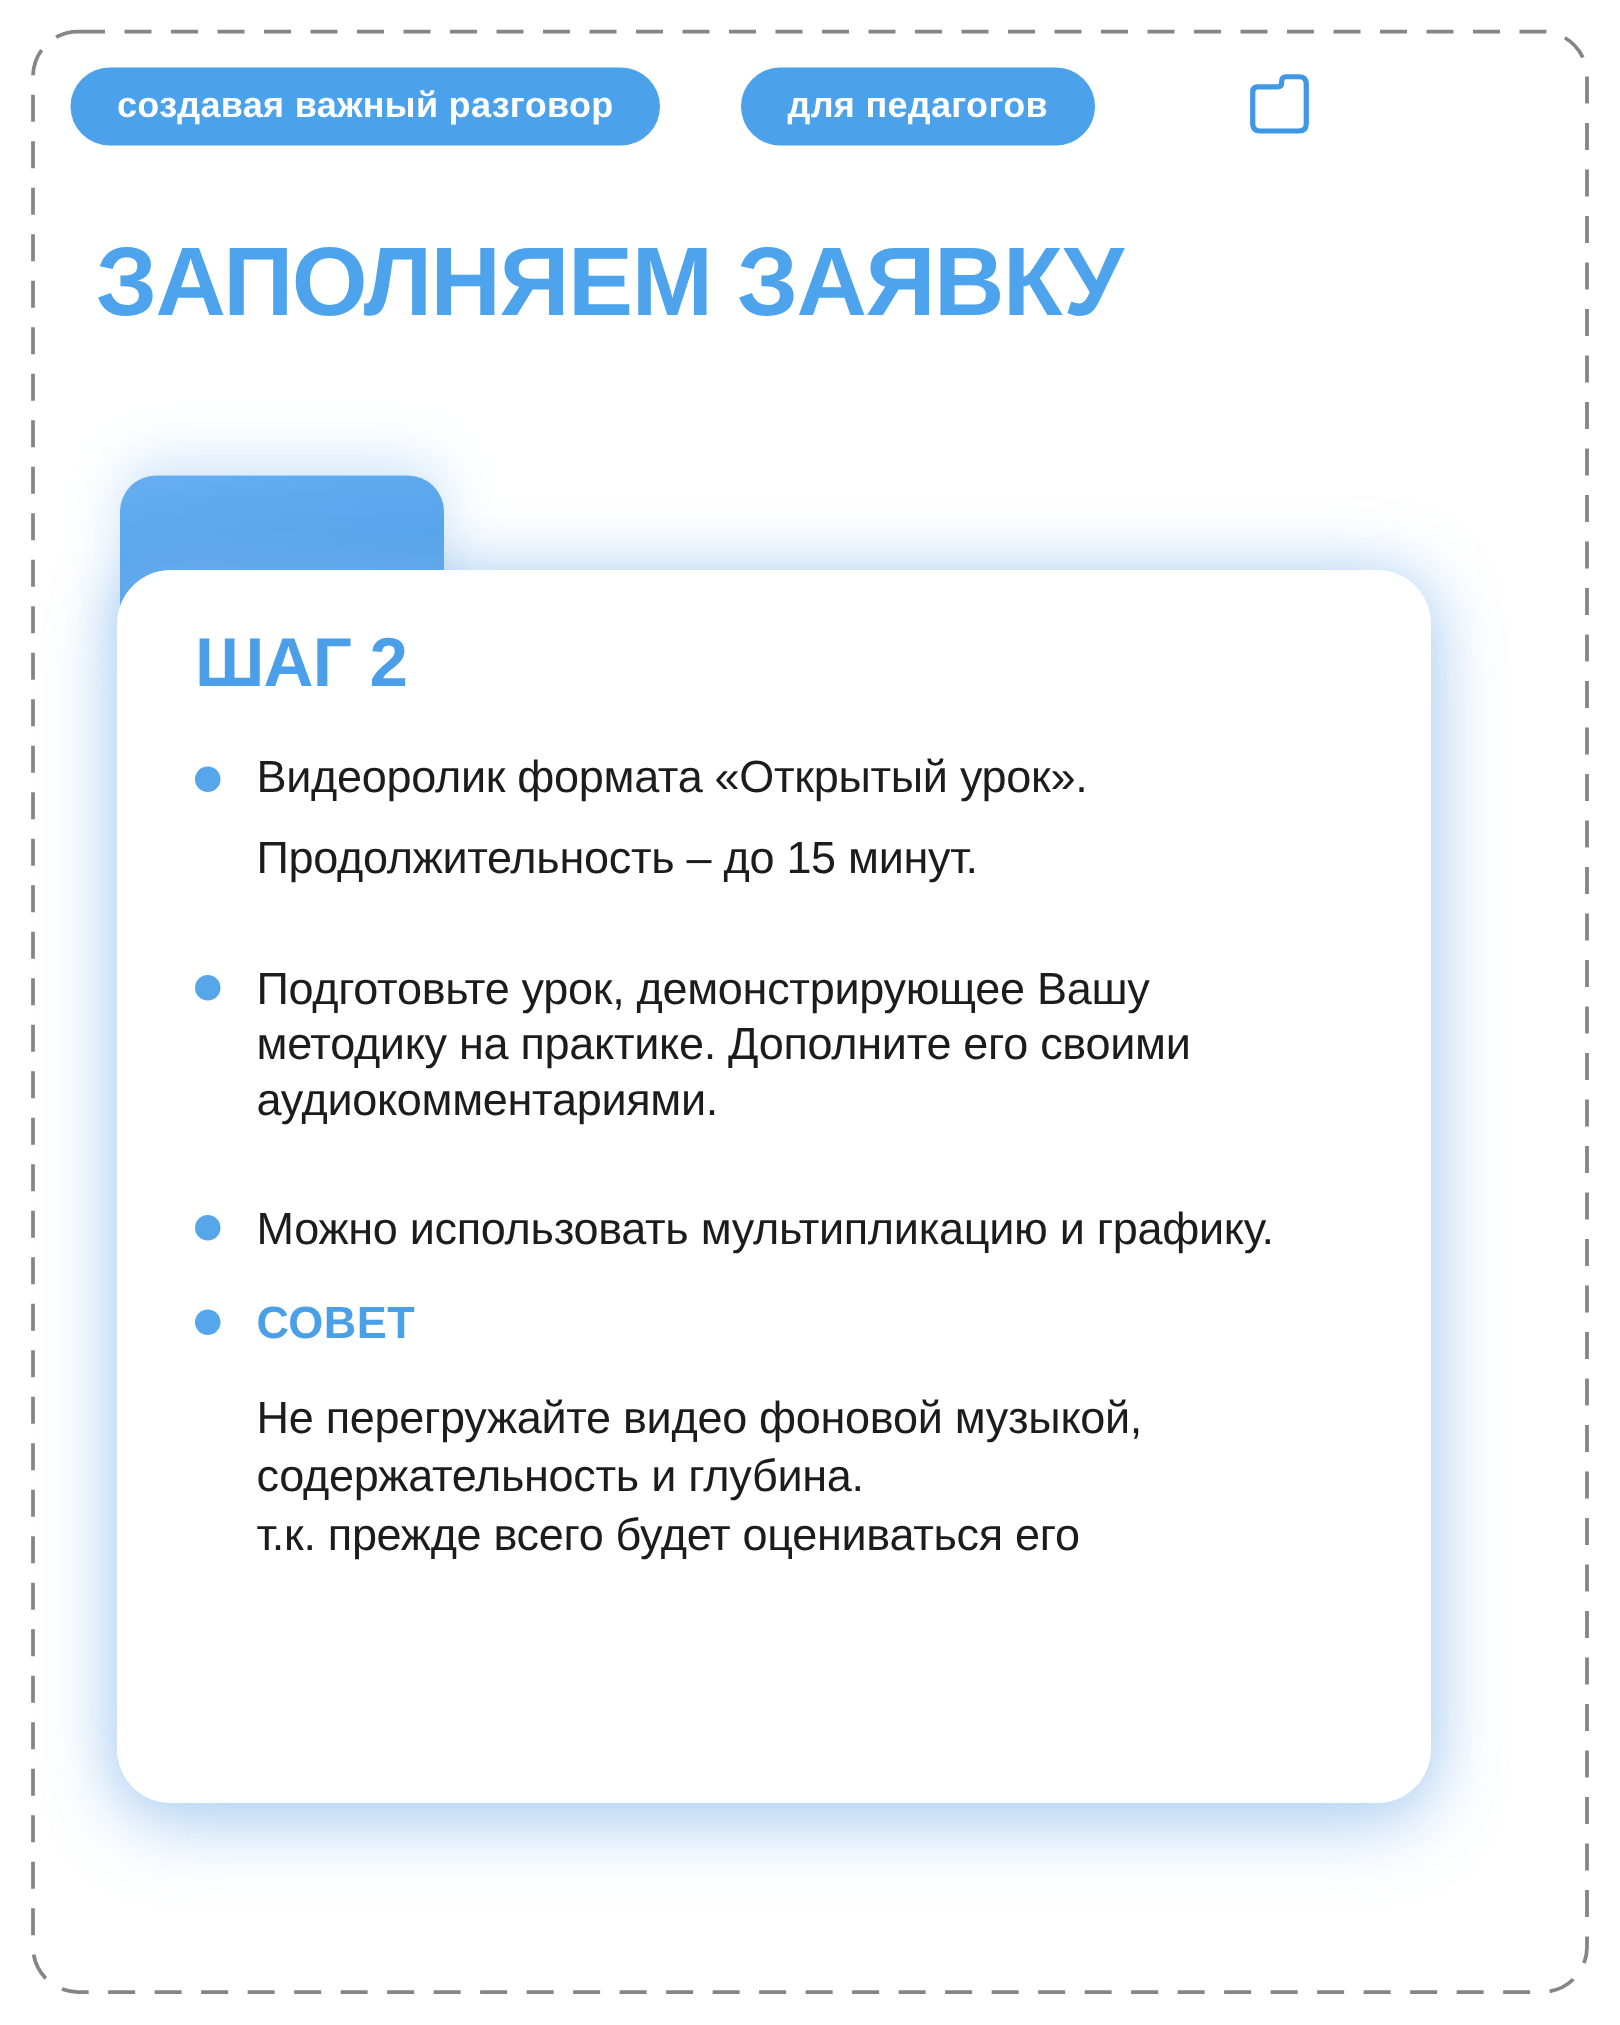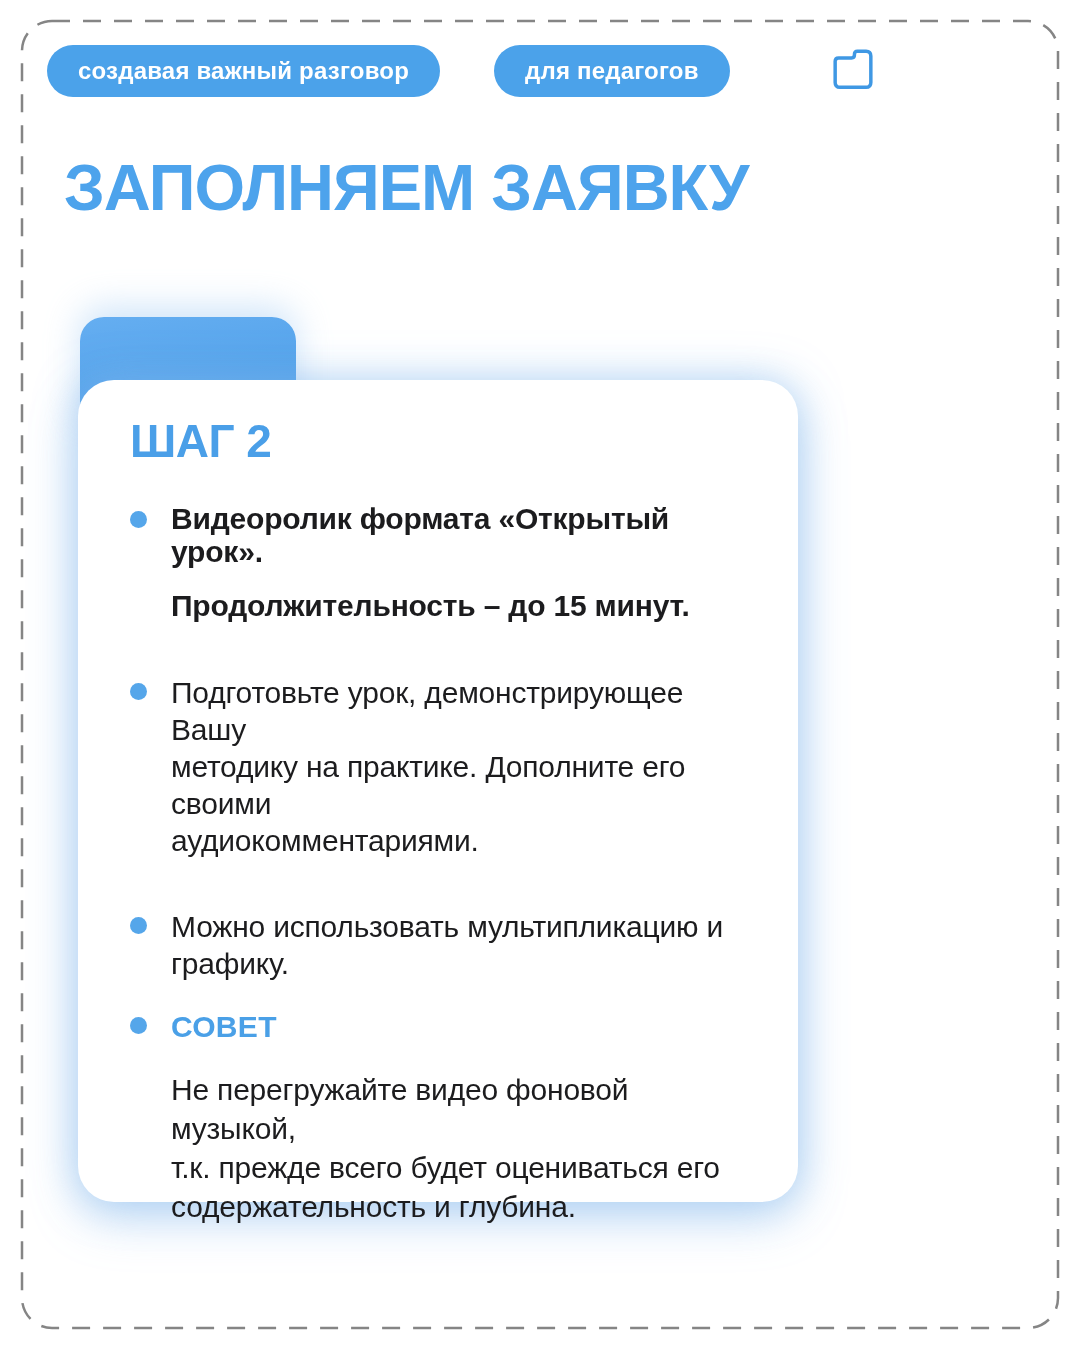--- a/index.html
+++ b/index.html
@@ -51,21 +51,21 @@
   
   .tab{
     position:absolute;left:80px;top:317px;
     width:216px;height:110px;
     border-radius:24px 24px 0 0;
     background:linear-gradient(170deg,#65aef1 0%,#4a9ce6 100%);
     box-shadow:0 -10px 34px rgba(150,198,242,.45);
   }
   .card{
     position:absolute;left:78px;top:380px;
-    width:720px;height:822px;
+    width:876px;height:822px;
     background:#ffffff;
     border-radius:36px;
     box-shadow:0 0 42px rgba(128,182,236,.55), 0 18px 48px rgba(128,182,236,.38);
     box-sizing:border-box;
     padding:30px 56px 0 52px;
   }
   .step{
     font-size:46px;font-weight:700;color:#4a9fe8;
     letter-spacing:-.5px;
     margin:4px 0 0 0;
@@ -77,21 +77,21 @@
   .row-3{margin-top:49px;}
   .row-4{margin-top:26px;}
   .dot{
     flex:0 0 auto;
     width:17px;height:17px;border-radius:50%;
     background:#55a6ea;
     margin:9px 24px 0 0;
   }
   .btext{color:#1c1c1e;font-size:30px;letter-spacing:-.2px;}
   .btext .line{line-height:37px;}
-  .btext.bold{font-weight:700;}
+  .btext.bold{font-weight:400;}
   .btext.bold .line{line-height:33px;}
   .btext.bold .line + .line{margin-top:21px;}
   .btext.accent{color:#4aa0e7;font-weight:700;font-size:30px;line-height:33px;letter-spacing:.3px;}
 
   .tip{
     margin:25px 0 0 41px;
     color:#1c1c1e;font-size:30px;letter-spacing:-.2px;
   }
   .tip .line{line-height:39px;}
 </style>
@@ -150,19 +150,19 @@
 
     <div class="row row-4">
       <span class="dot"></span>
       <div class="btext accent">
         <div class="line">СОВЕТ</div>
       </div>
     </div>
 
     <div class="tip">
       <div class="line">Не перегружайте видео фоновой музыкой,</div>
+      <div class="line">содержательность и глубина.</div>
       <div class="line">т.к. прежде всего будет оцениваться его</div>
-      <div class="line">содержательность и глубина.</div>
     </div>
 
   </div>
 
 </div>
 
 </body></html>

